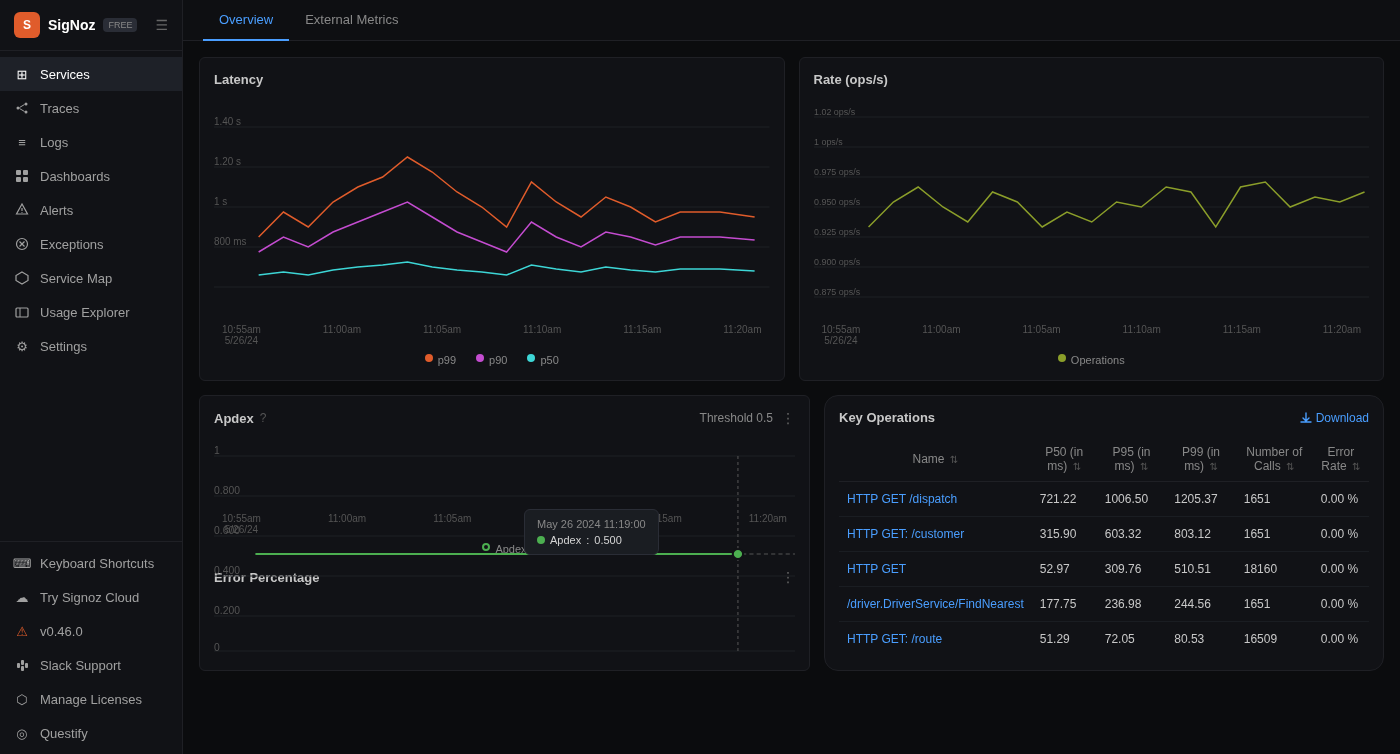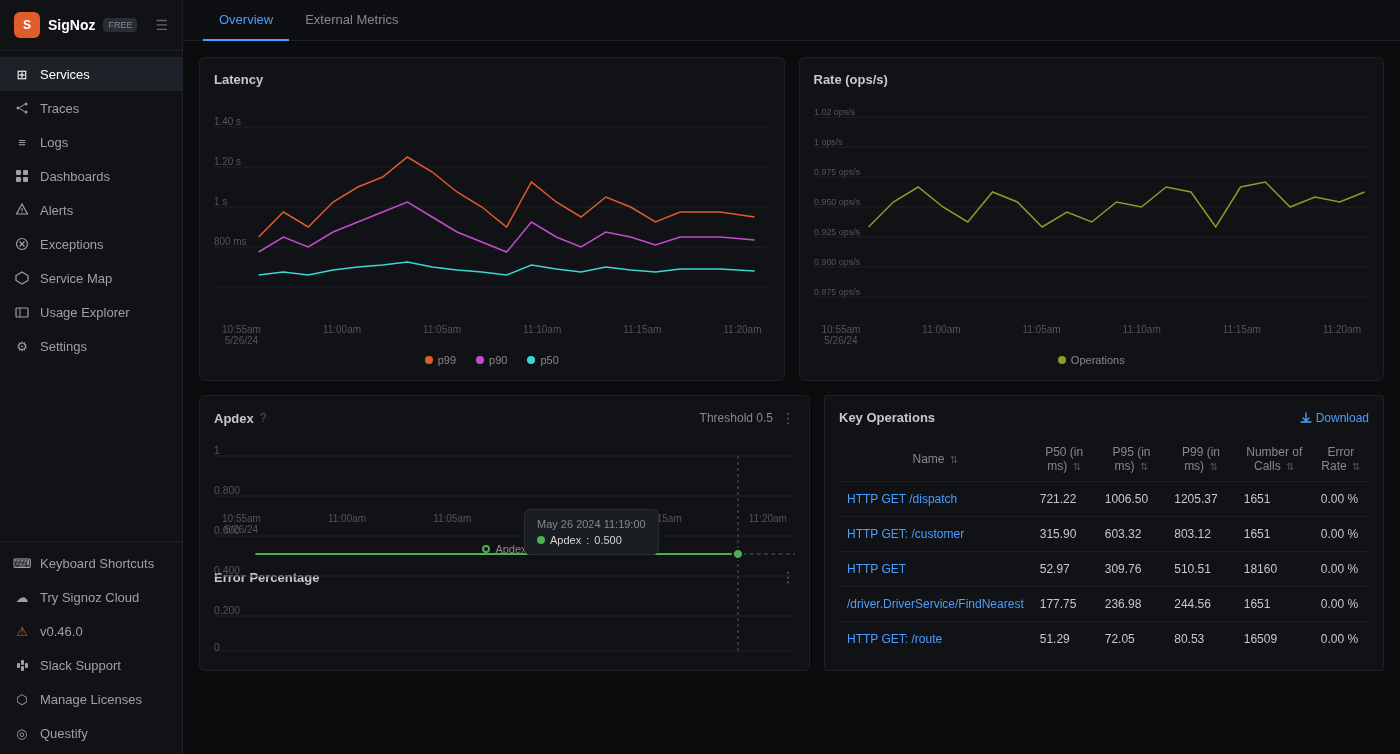--- a/index.html
+++ b/index.html
@@ -116,21 +116,21 @@
     .chart-title { font-size: 13px; font-weight: 600; color: #c8c8c8; margin-bottom: 10px; }
 
     
     .chart-container { width: 100%; }
     .chart-legend {
       display: flex;
       justify-content: center;
       gap: 20px;
       margin-top: 8px;
     }
-    .legend-item { display: flex; align-items: center; gap: 5px; font-size: 11px; color: #888; }
+    .legend-item { display: flex; align-items: flex-start; gap: 5px; font-size: 11px; color: #888; }
     .legend-dot { width: 8px; height: 8px; border-radius: 50%; }
 
     
     .bottom-row { display: flex; gap: 14px; }
     .apdex-card {
       flex: 1;
       background: #111216;
       border: 1px solid #1f2025;
       border-radius: 6px;
       padding: 14px;
@@ -160,21 +160,21 @@
     .tooltip-date { color: #888; margin-bottom: 4px; }
     .tooltip-value { display: flex; align-items: center; gap: 5px; color: #d4d4d4; }
     .tooltip-dot { width: 8px; height: 8px; border-radius: 50%; background: #4caf50; }
 
     
     .ops-card {
       width: 560px;
       min-width: 560px;
       background: #111216;
       border: 1px solid #1f2025;
-      border-radius: 2px;
+      border-radius: 14px;
       padding: 14px;
       overflow: hidden;
     }
     .ops-header {
       display: flex;
       align-items: center;
       justify-content: space-between;
       margin-bottom: 12px;
     }
     .ops-title { font-size: 13px; font-weight: 600; color: #c8c8c8; }

